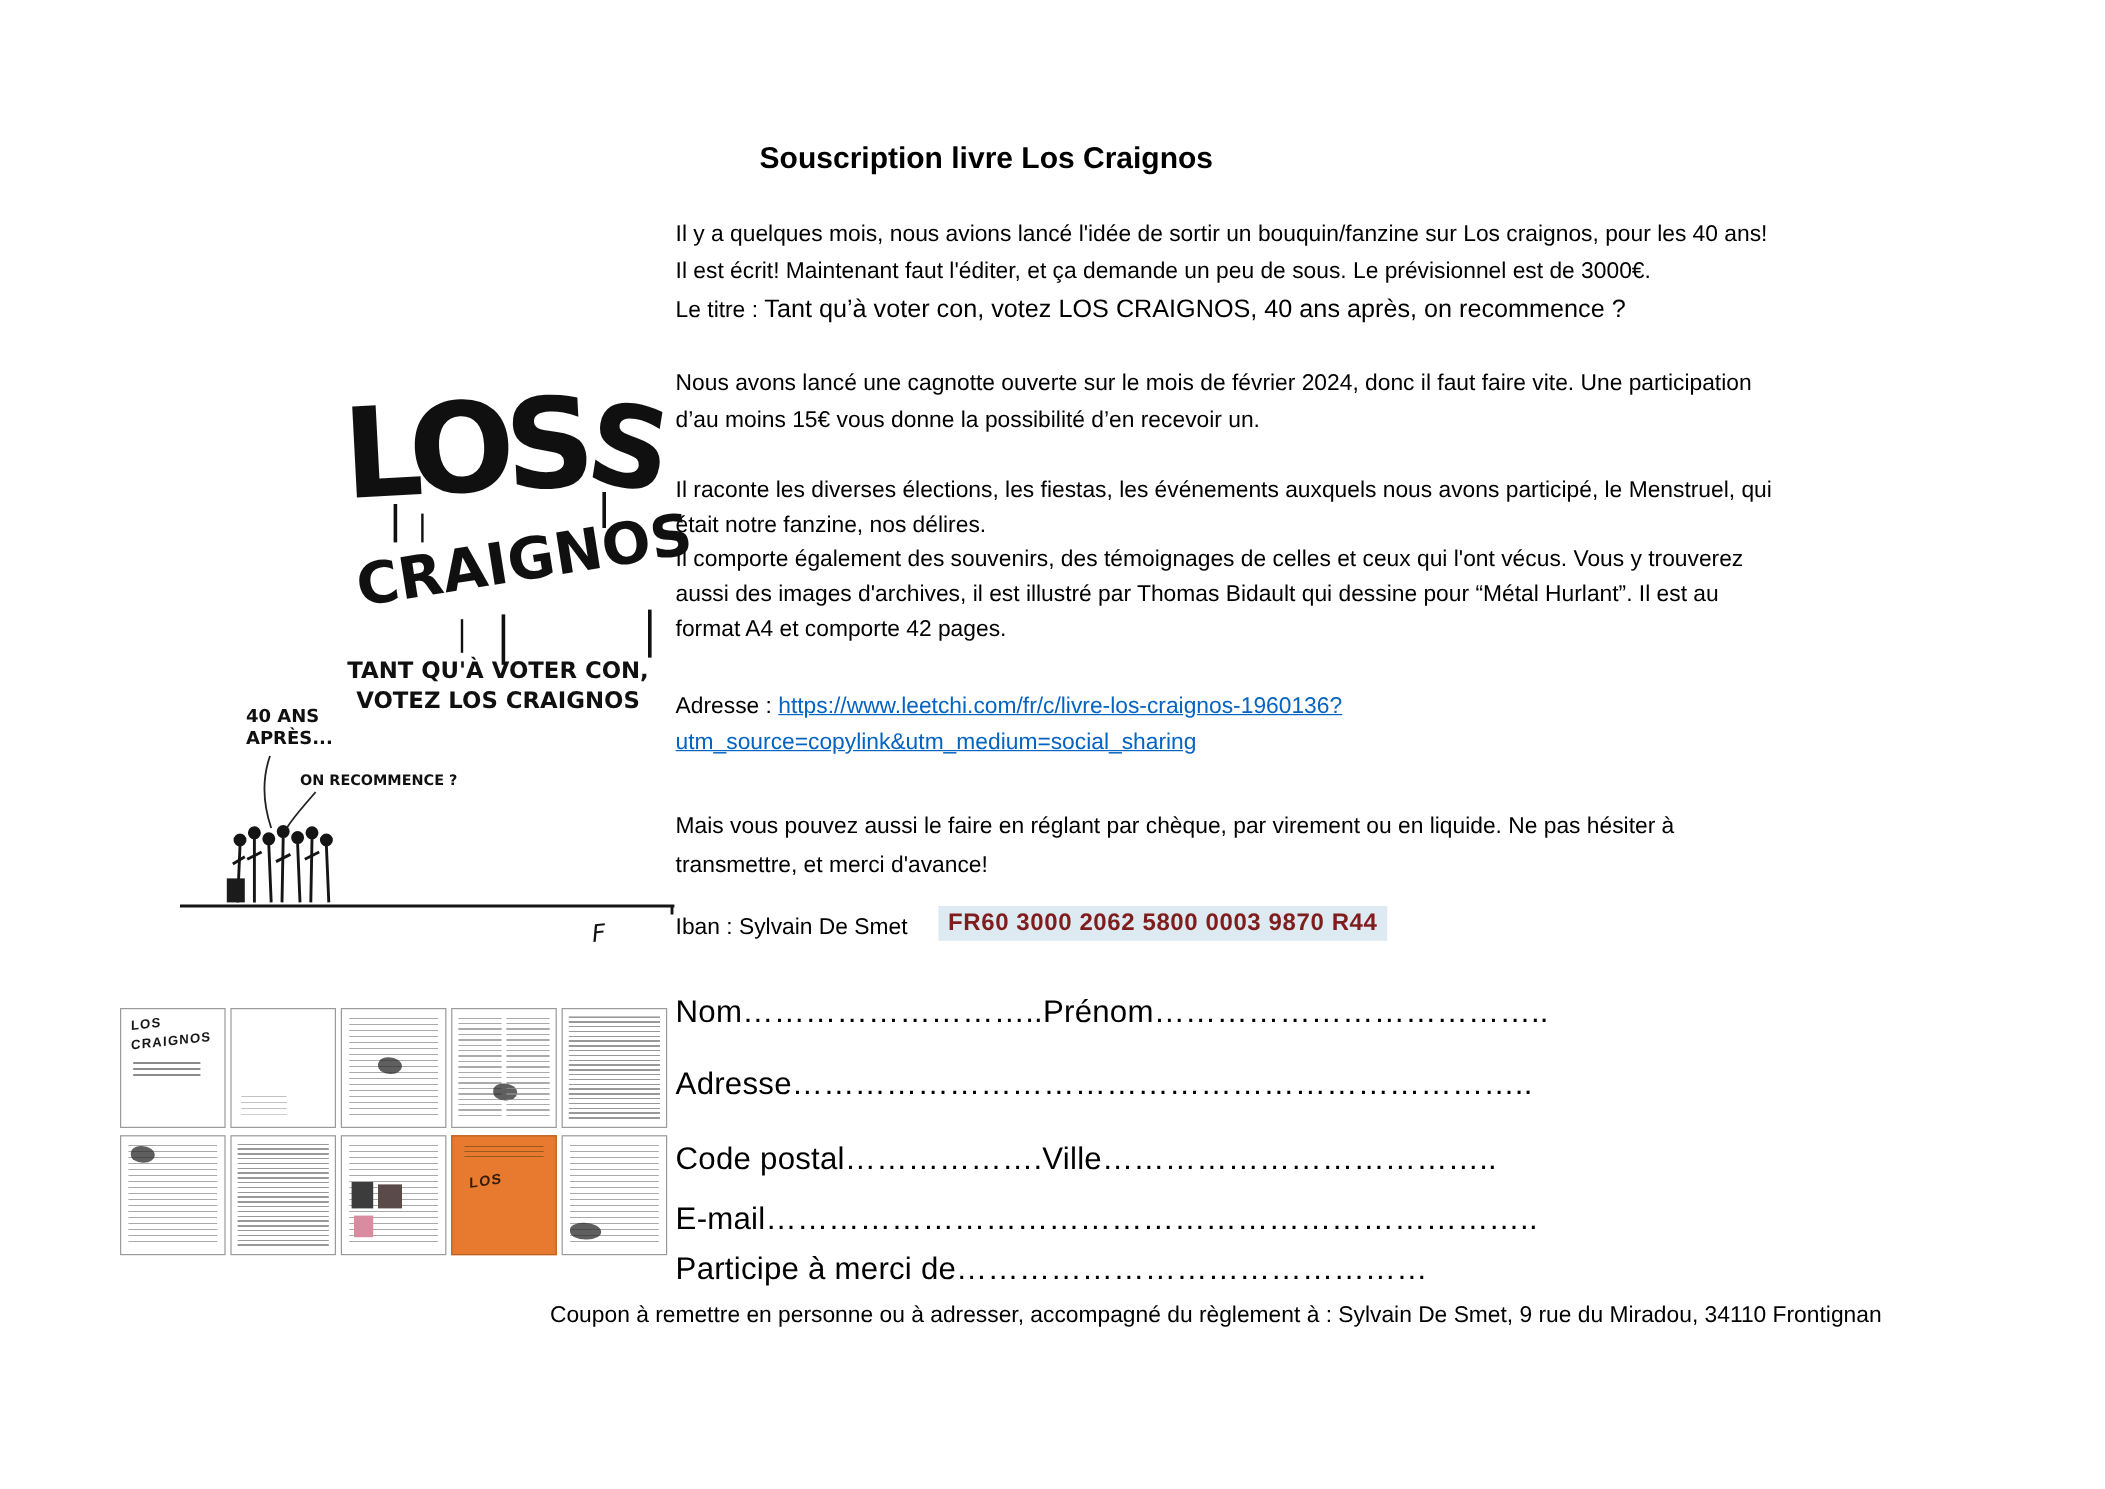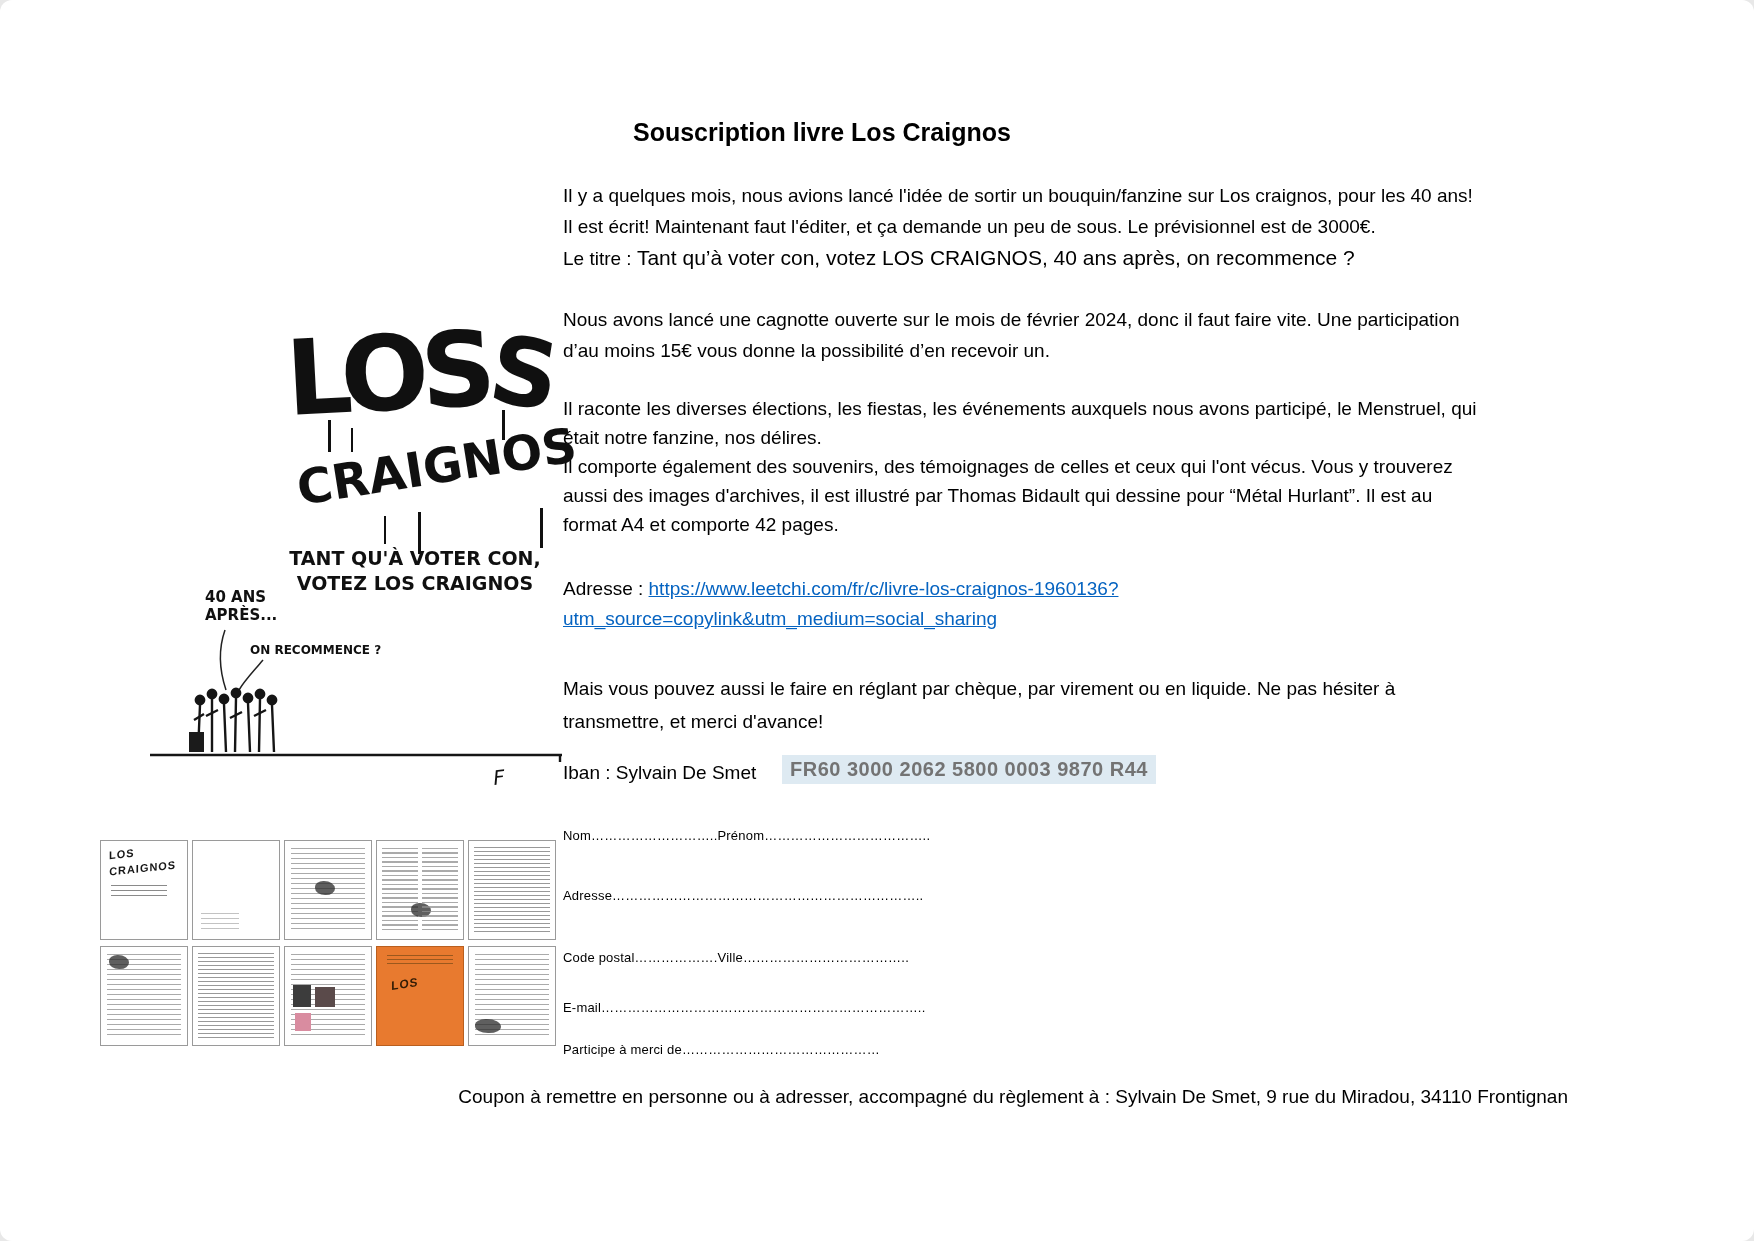--- a/index.html
+++ b/index.html
@@ -1,37 +1,37 @@
 <!DOCTYPE html>
 <html><head>
 <meta charset="utf-8">
 <title>Souscription livre Los Craignos</title>
 <style>
   html,body { margin:0; padding:0; background:#e8e8e8; }
   .page {
     position:relative; width:1754px; height:1241px; background:#ffffff;
-    font-family:"Liberation Sans", sans-serif; color:#000; overflow:hidden;border-radius:12px;
+    font-family:"Liberation Sans", sans-serif; color:#000; overflow:hidden;
   }
   .abs { position:absolute; white-space:nowrap; }
   .doc-title { left:633px; top:118px; font-size:25px; font-weight:bold; }
   .para { font-size:19px; line-height:31px; left:563px; }
   .para .line { white-space:nowrap; }
   #p1 { top:180px; }
   #p2 { top:304px; }
   #p3 { top:394px; line-height:29px; }
   #p4 { top:574px; line-height:30px; }
   #p5 { top:672px; line-height:33px; }
   .book-title-bold { font-weight:normal; font-size:21px; }
   a.url, .url { color:#0563C1; text-decoration:underline; cursor:pointer;margin-top:40px; }
   .iban-label { left:563px; top:762px; font-size:19px; }
   .iban-value {
     left:782px; top:755px; font-size:20px; font-weight:bold; letter-spacing:0.5px;
-    color:#737373; background:#DEEAF2; padding:3px 8px;
+    color:#7f1d1d; background:#DEEAF2; padding:3px 8px;
   }
-  .formline { left:563px; font-size:13px; letter-spacing:0.2px; }
+  .formline { left:563px; font-size:26px; letter-spacing:0.2px; }
   #f-nom { top:828px; }
   #f-adresse { top:888px; }
   #f-code { top:950px; }
   #f-email { top:1000px; }
   #f-participe { top:1042px; }
   .coupon { left:0; top:1086px; width:1568px; text-align:right; font-size:19px; }
 
   
   .artwork { left:88px; top:280px; width:500px; height:520px; }
   .artwork text { fill:#101010; }

